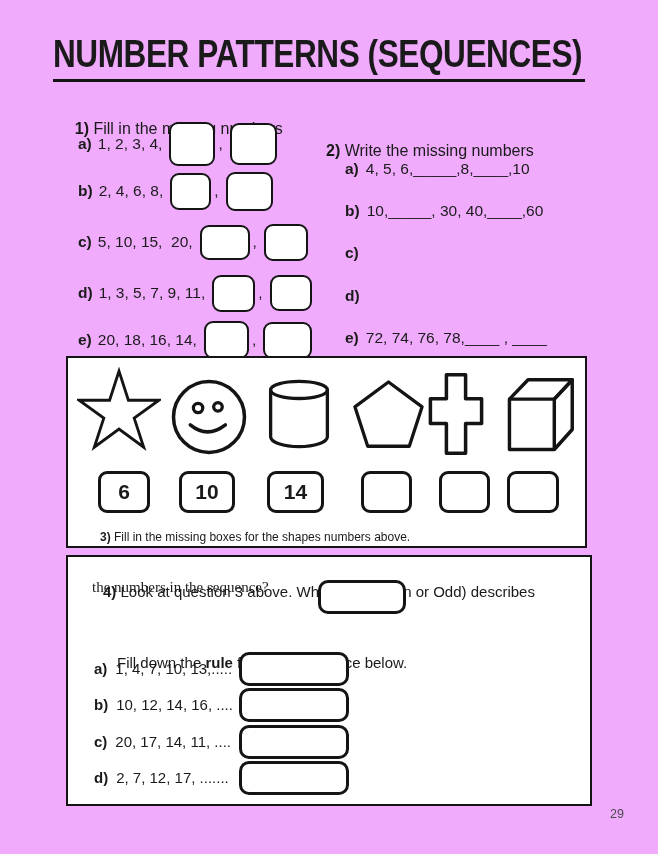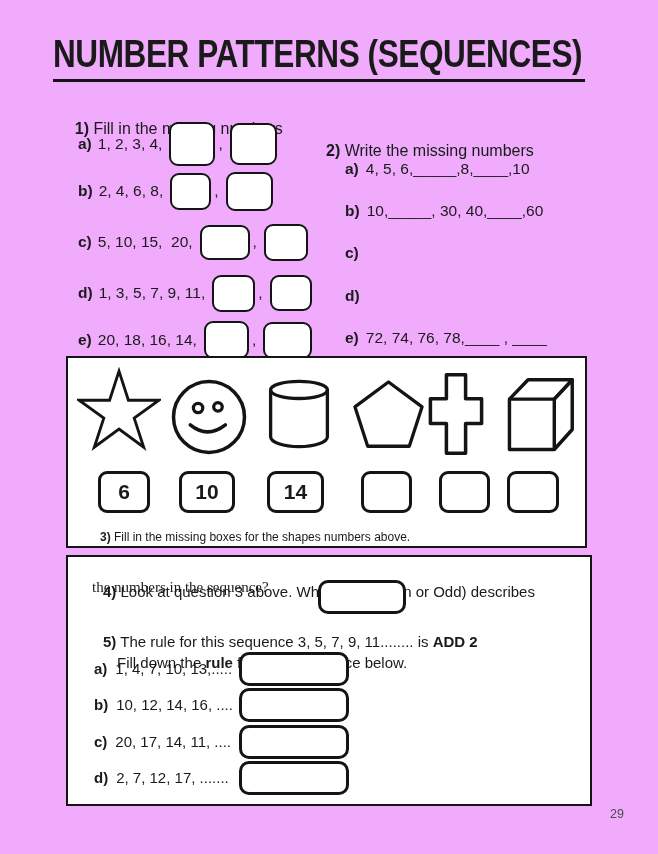--- a/index.html
+++ b/index.html
@@ -162,23 +162,20 @@
   </div>
 
   <div class="panel" style="left:66px;top:555px;width:526px;height:251px;">
 
     <div class="ptext" style="left:10px;top:9px;font-size:15px;">
       <b>4)</b><span> Look at question 3 above. What word (Even or Odd) describes</span>
     </div>
     <div class="ptext" style="left:24px;top:22px;font-size:15px;font-family:Liberation Serif, serif;">the numbers in the sequence?</div>
     <div class="q4box"></div>
 
-    <div class="ptext" style="left:10px;top:59px;font-size:15px;">
-      <b>5)</b><span> The rule for this sequence 3, 5, 7, 9, 11........ is </span><b>ADD 2</b>
-    </div>
     <div class="ptext" style="left:24px;top:80px;font-size:15px;">
       <span>Fill down the </span><b>rule</b><span> for each sequence below.</span>
     </div>
 
     <div class="row5" style="top:97px;">
       <b>a)</b>
       <span>1, 4, 7, 10, 13,.....</span>
     </div>
     <div class="bbox" style="top:95px;"></div>
 

